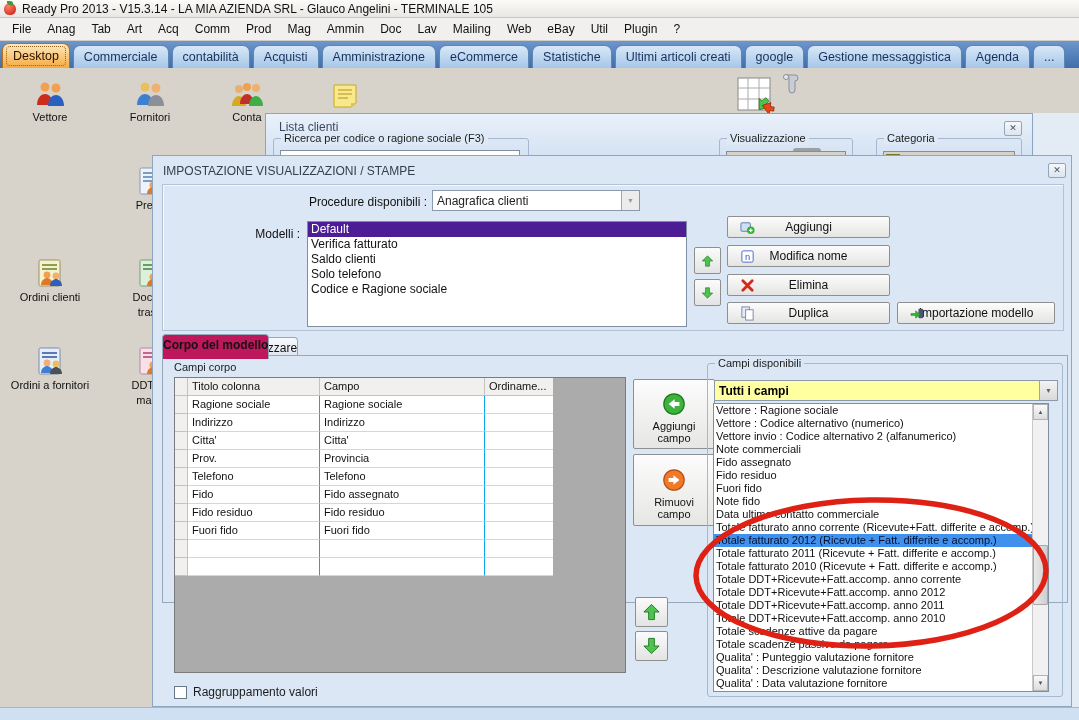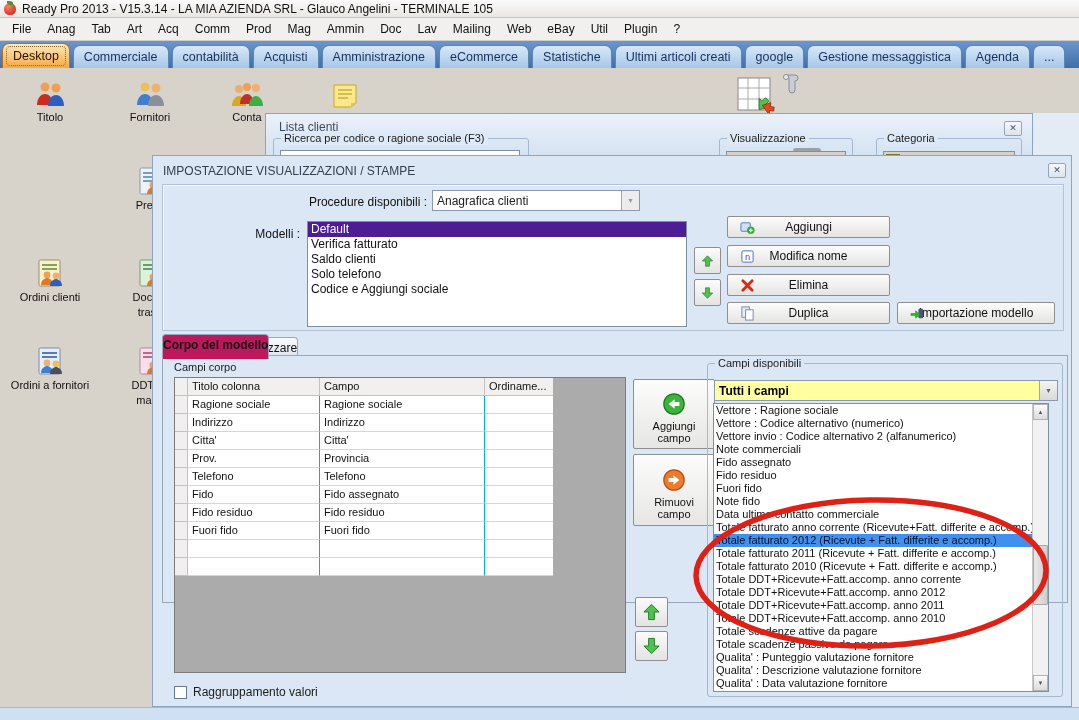--- a/index.html
+++ b/index.html
@@ -155,21 +155,21 @@
       <span class="tab li">...</span>
   </div>
 
   <div class="dicon" style="left:10px;top:80px;">
     <svg class="glyph" width="32" height="28" viewBox="0 0 32 28">
         <circle cx="11" cy="7" r="4.5" fill="#f0a050"></circle>
         <path d="M3 25c0-8 5-11 8-11s8 3 8 11z" fill="#cc2b1d"></path>
         <circle cx="22" cy="8" r="4.5" fill="#f0a050"></circle>
         <path d="M14 26c0-8 5-11 8-11s8 3 8 11z" fill="#2b5fc0"></path>
       </svg>
-    <span class="lbl">Titolo</span>
+    <span class="lbl">Vettore</span>
   </div>
   <div class="dicon" style="left:110px;top:80px;">
     <svg class="glyph" width="32" height="28" viewBox="0 0 32 28">
         <circle cx="11" cy="7" r="4.5" fill="#e8c060"></circle>
         <path d="M3 25c0-8 5-11 8-11s8 3 8 11z" fill="#3f7fd0"></path>
         <circle cx="22" cy="8" r="4.5" fill="#f0b070"></circle>
         <path d="M14 26c0-8 5-11 8-11s8 3 8 11z" fill="#8a8f98"></path>
       </svg>
     <span class="lbl">Fornitori</span>
   </div>
@@ -301,21 +301,21 @@
         <span class="val">Anagrafica clienti</span>
         <span class="arrow" style="background:#ececec;color:#999;">▼</span>
       </div>
 
       <div class="fld-label" style="left:21px;top:42px;width:116px;text-align:right;">Modelli :</div>
       <div class="listbox" style="left:144px;top:36px;width:380px;height:106px;">
         <div class="li selected">Default</div>
           <div class="li">Verifica fatturato</div>
           <div class="li">Saldo clienti</div>
           <div class="li">Solo telefono</div>
-          <div class="li">Codice e Aggiungi sociale</div>
+          <div class="li">Codice e Ragione sociale</div>
       </div>
 
       <button class="sq-btn" style="left:531px;top:62px;width:27px;height:27px;">
         <svg width="18" height="18" viewBox="0 0 20 20">
             <path d="M10 2 L18 10 L13 10 L13 18 L7 18 L7 10 L2 10 Z" fill="#4fc24f" stroke="#1d7a1d"></path>
           </svg>
       </button>
       <button class="sq-btn" style="left:531px;top:94px;width:27px;height:27px;">
         <svg width="18" height="18" viewBox="0 0 20 20">
             <path d="M10 18 L2 10 L7 10 L7 2 L13 2 L13 10 L18 10 Z" fill="#4fc24f" stroke="#1d7a1d"></path>

